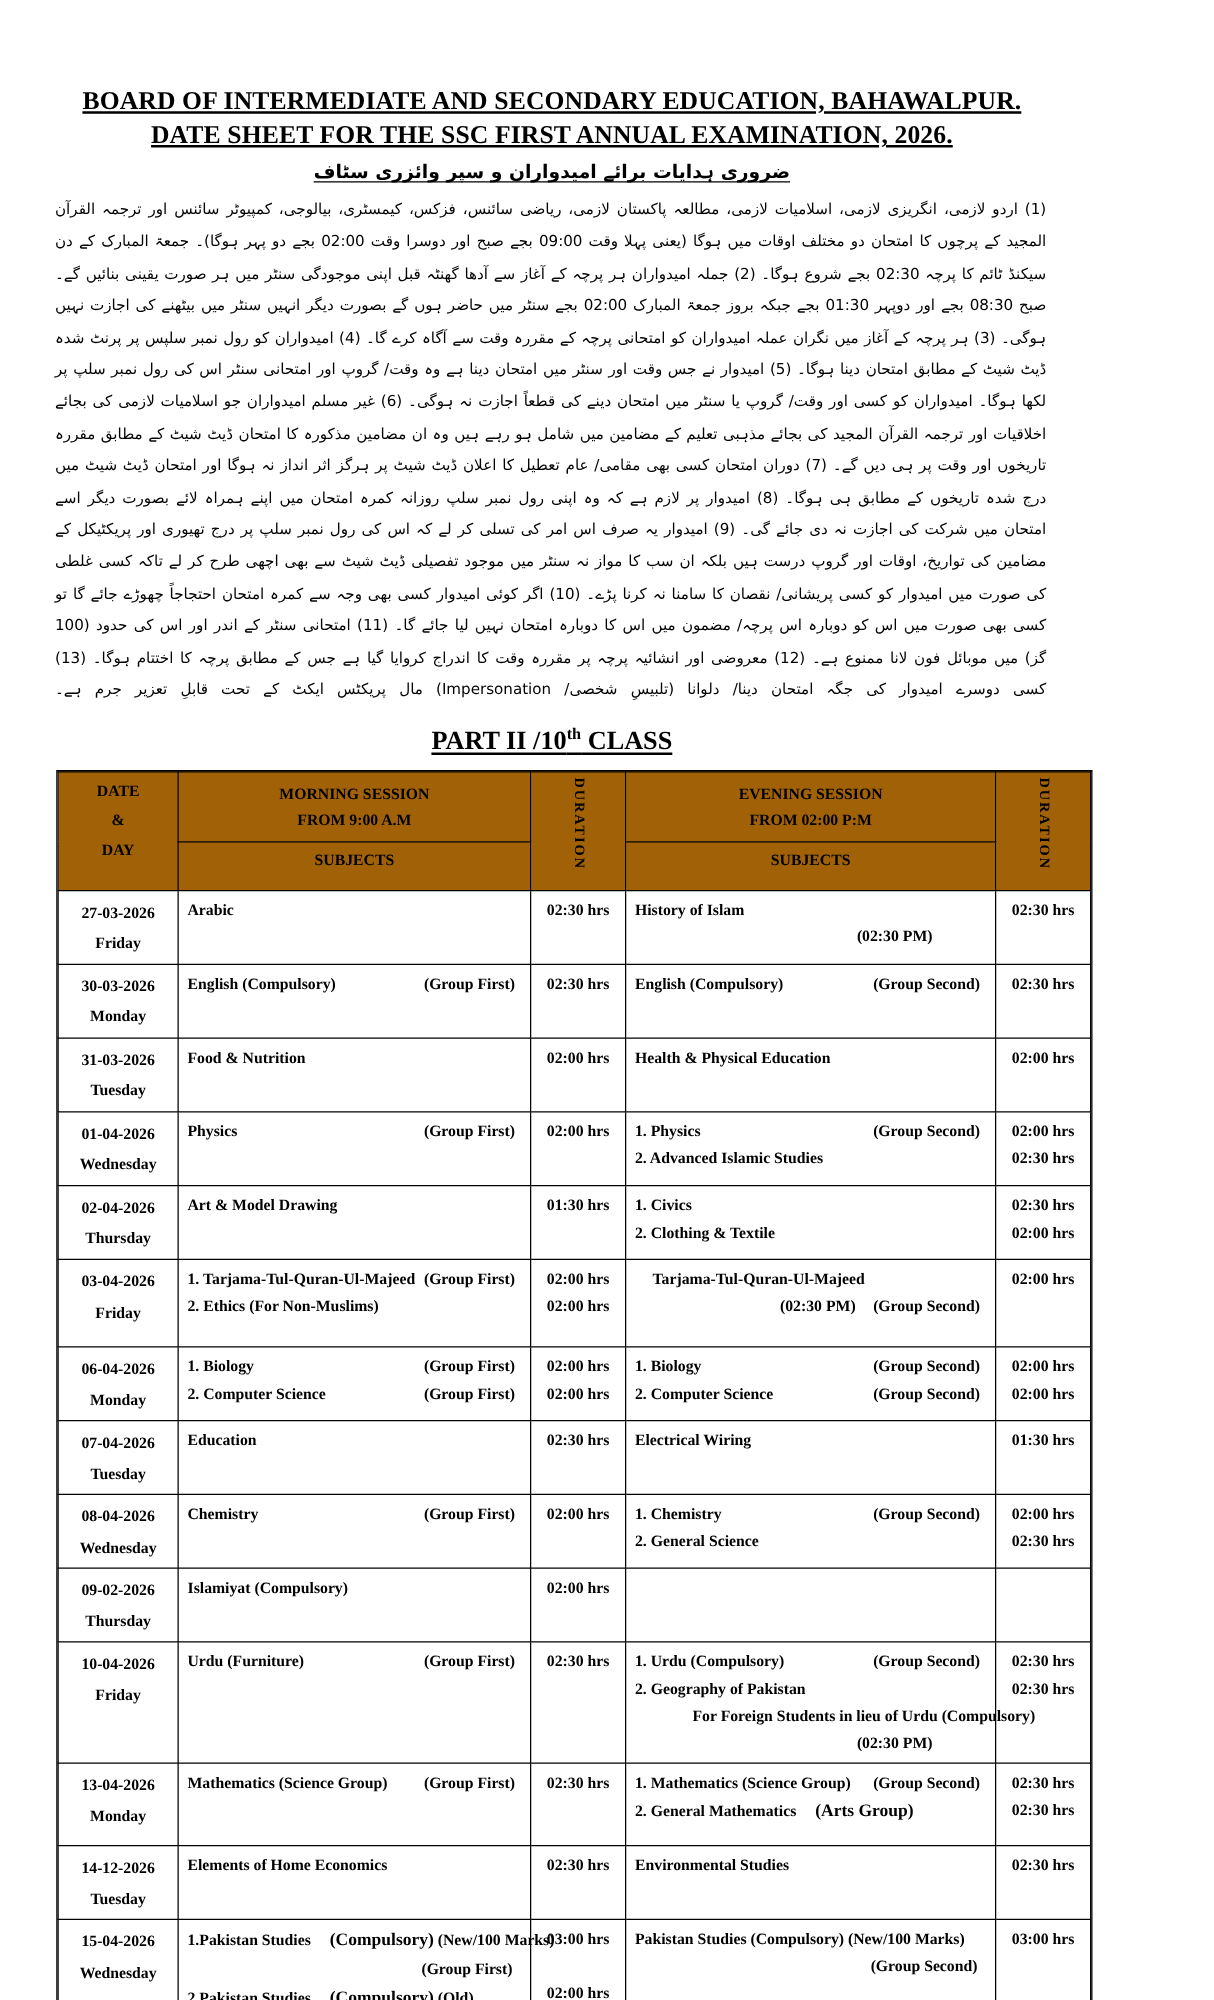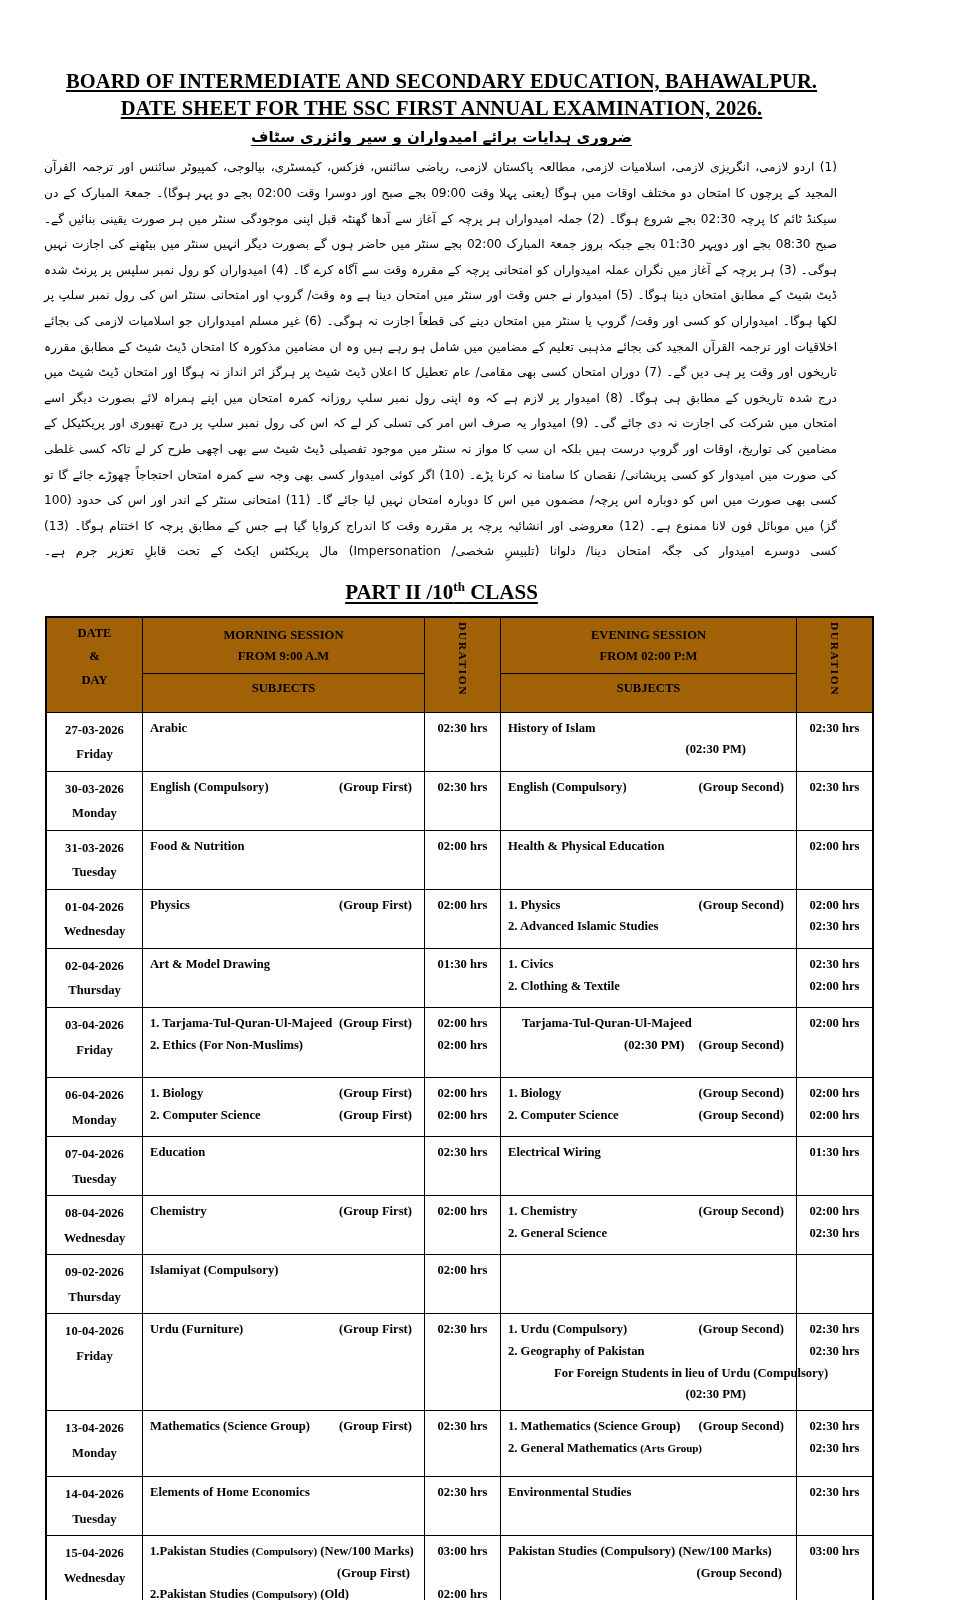--- a/index.html
+++ b/index.html
@@ -161,21 +161,21 @@
     white-space: nowrap;
   }
   .row-line.ind { text-indent: 14px; }
   .row-line.ind2 { text-indent: 46px; }
   .row-line.right { text-align: right; padding-right: 10px; }
   .row-line.rightish { text-align: right; padding-right: 46px; }
   .grp {
     float: right;
     padding-right: 8px;
   }
-  .sml { font-size: 11px; }
+  .sml { font-size: 14px; margin-left: 12px; }
 </style>
 </head>
 <body>
 
 <div class="page">
 
   <div class="hdr-block">
     <div class="hdr-line">BOARD OF INTERMEDIATE AND SECONDARY EDUCATION, BAHAWALPUR.</div>
     <div class="hdr-line hdr-line2">DATE SHEET FOR THE SSC FIRST ANNUAL EXAMINATION, 2026.</div>
     <div class="urdu-title">ضروری ہدایات برائے امیدواران و سپر وائزری سٹاف</div>
@@ -451,21 +451,21 @@
               <span class="row-line"><span>1. Mathematics (Science Group)</span><span class="grp">(Group Second)</span></span>
               <span class="row-line"><span>2. General Mathematics </span><span class="sml">(Arts Group)</span></span>
             </td>
             <td class="cell-dur">
               <span class="row-line">02:30 hrs</span>
               <span class="row-line">02:30 hrs</span>
             </td>
           </tr>
           <tr style="height: 44px;">
             <td class="cell-date">
-              <div>14-04-2026</div>
+              <div>14-12-2026</div>
               <div>Tuesday</div>
             </td>
             <td class="cell-sub">
               <span class="row-line"><span>Elements of Home Economics</span></span>
             </td>
             <td class="cell-dur">
               <span class="row-line">02:30 hrs</span>
             </td>
             <td class="cell-sub">
               <span class="row-line"><span>Environmental Studies</span></span>

